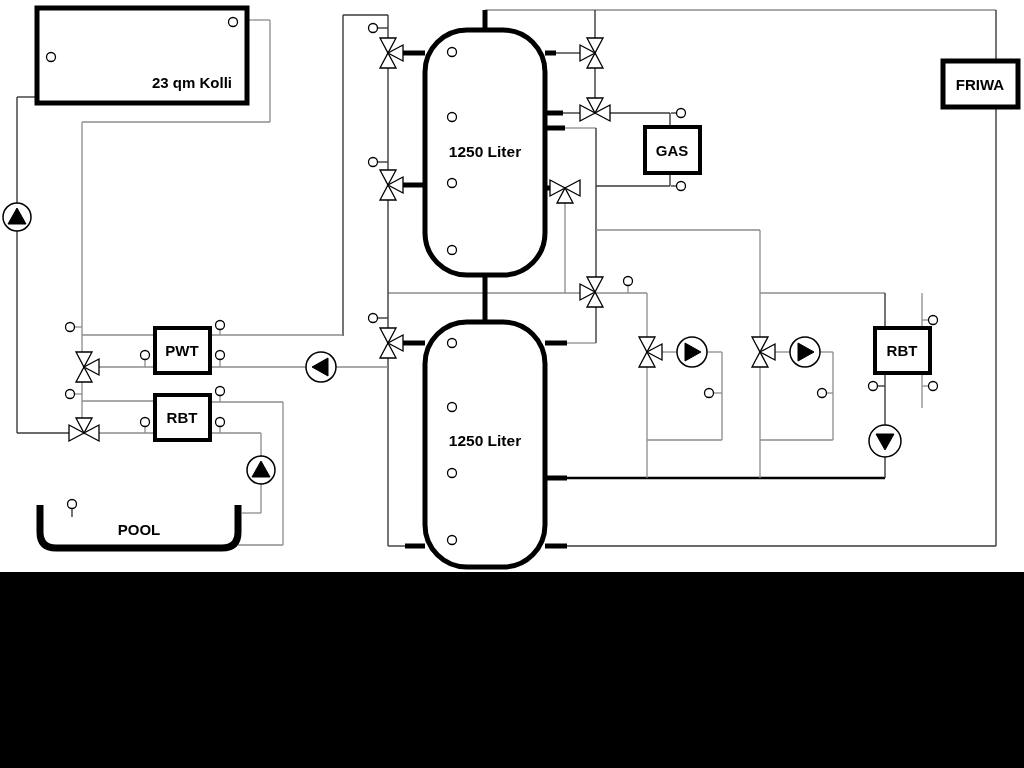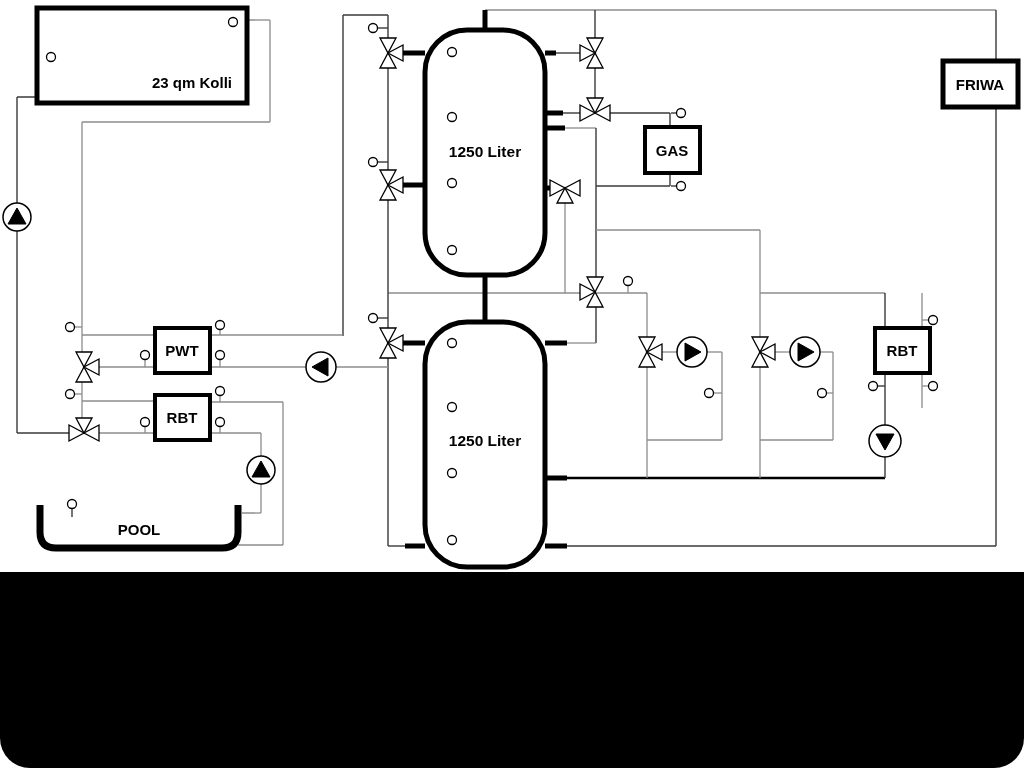--- a/index.html
+++ b/index.html
@@ -1,17 +1,17 @@
 <!DOCTYPE html>
 <html><head>
 <meta charset="utf-8">
 <style>
   html,body{margin:0;padding:0;background:#fff;}
   #stage{position:relative;width:1024px;height:768px;background:#ffffff;overflow:hidden;
-         font-family:"Liberation Sans",sans-serif;border-radius:30px;}
+         font-family:"Liberation Sans",sans-serif;}
   svg{position:absolute;left:0;top:0;}
   text{font-family:"Liberation Sans",sans-serif;font-weight:bold;fill:#000;}
   .box-label{font-size:15px;}
   .tank-label{font-size:15.5px;}
 </style>
 </head>
 <body>
 
 <div id="stage">
 <svg width="1024" height="768" viewBox="0 0 1024 768">

